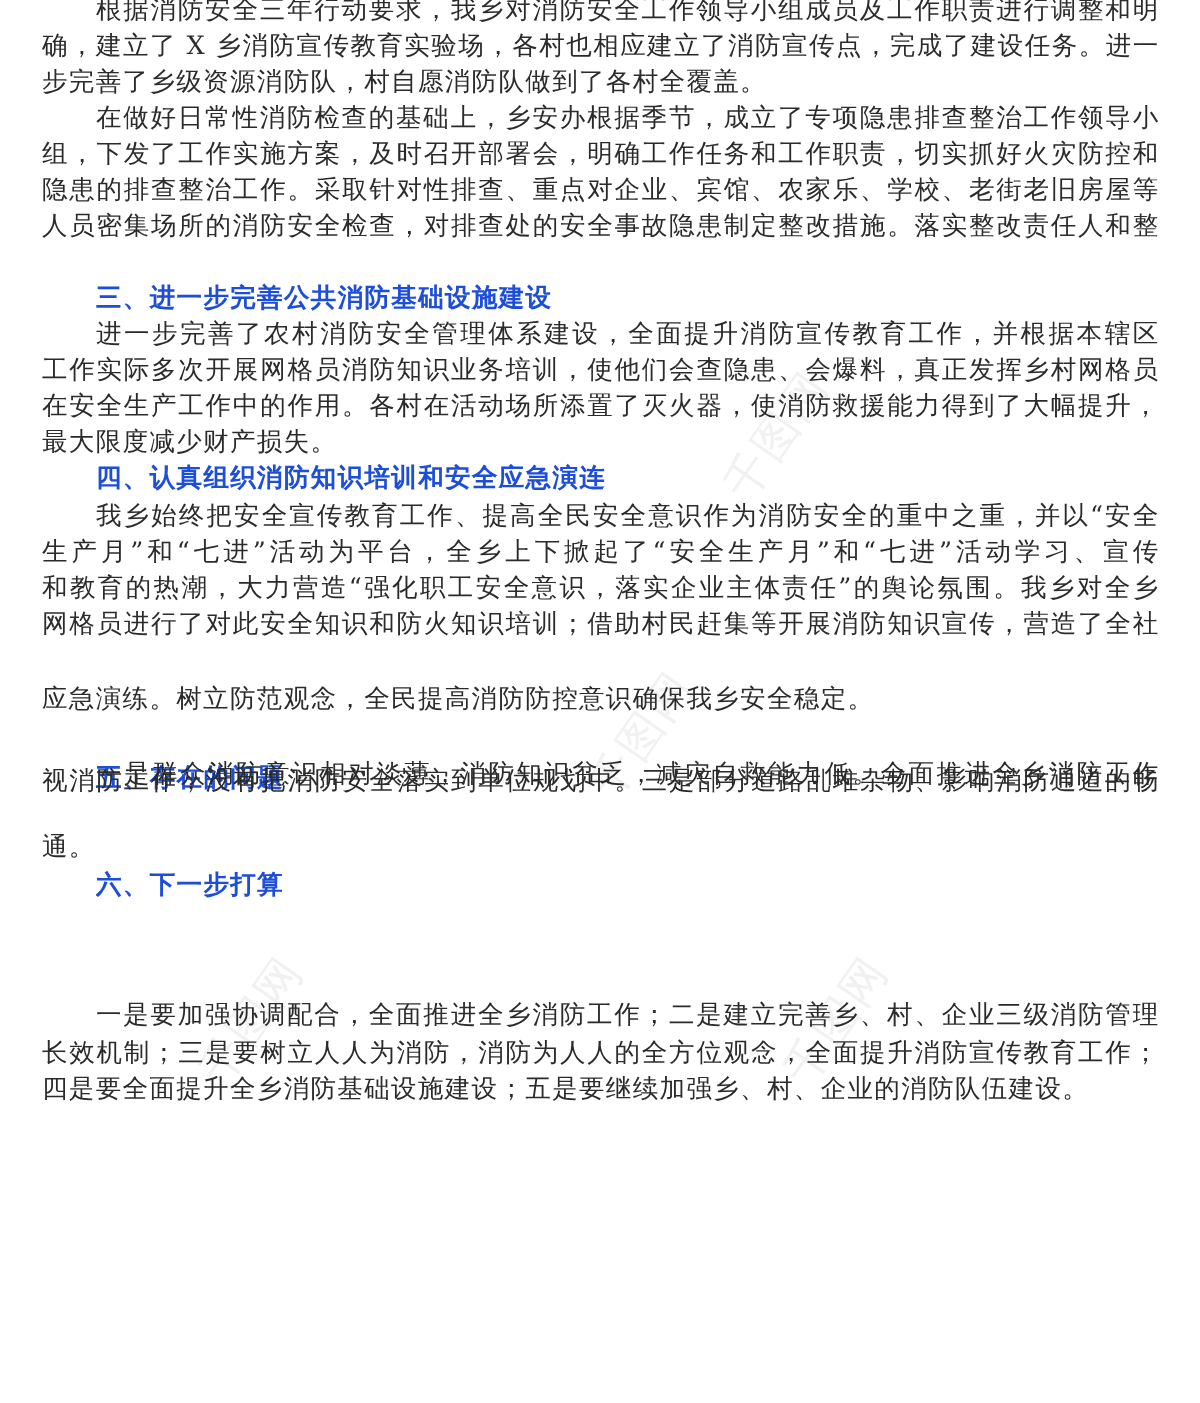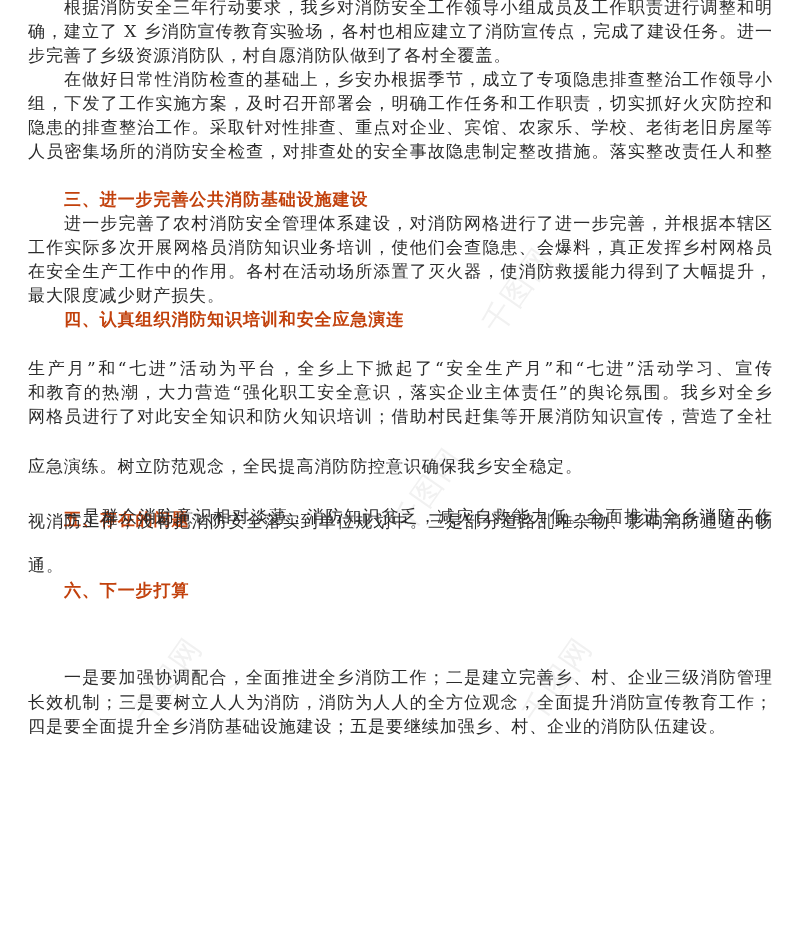--- a/index.html
+++ b/index.html
@@ -40,21 +40,21 @@
       width: 709px;
     }
     .line.last {
       text-align-last: left;
     }
     .line.heading {
       left: 64px;
       width: auto;
       font-weight: bold;
       text-align-last: left;
-      color: #c2410c;
+      color: #1d4ed8;
     }
     .watermark {
       position: absolute;
       font-family: "DejaVu Sans", sans-serif;
       font-size: 30px;
       color: rgba(150,150,150,0.13);
       transform: rotate(-55deg);
       white-space: nowrap;
       pointer-events: none;
       letter-spacing: 2px;
@@ -70,25 +70,26 @@
   <div class="watermark" style="left:510px;top:660px;">千图网</div>
 
   <div class="line indent" style="top:-5px;">根据消防安全三年行动要求，我乡对消防安全工作领导小组成员及工作职责进行调整和明</div>
   <div class="line" style="top:19px;">确，建立了 X 乡消防宣传教育实验场，各村也相应建立了消防宣传点，完成了建设任务。进一</div>
   <div class="line last" style="top:43px;">步完善了乡级资源消防队，村自愿消防队做到了各村全覆盖。</div>
   <div class="line indent" style="top:67px;">在做好日常性消防检查的基础上，乡安办根据季节，成立了专项隐患排查整治工作领导小</div>
   <div class="line" style="top:91px;">组，下发了工作实施方案，及时召开部署会，明确工作任务和工作职责，切实抓好火灾防控和</div>
   <div class="line" style="top:115px;">隐患的排查整治工作。采取针对性排查、重点对企业、宾馆、农家乐、学校、老街老旧房屋等</div>
   <div class="line" style="top:139px;">人员密集场所的消防安全检查，对排查处的安全事故隐患制定整改措施。落实整改责任人和整</div>
   <div class="line heading" style="top:187px;">三、进一步完善公共消防基础设施建设</div>
-  <div class="line indent" style="top:211px;">进一步完善了农村消防安全管理体系建设，对消防网格进行了进一步完善，并根据本辖区</div>
+  <div class="line indent" style="top:211px;">进一步完善了农村消防安全管理体系建设，全面提升消防宣传教育工作，并根据本辖区</div>
   <div class="line" style="top:235px;">工作实际多次开展网格员消防知识业务培训，使他们会查隐患、会爆料，真正发挥乡村网格员</div>
   <div class="line" style="top:259px;">在安全生产工作中的作用。各村在活动场所添置了灭火器，使消防救援能力得到了大幅提升，</div>
   <div class="line heading" style="top:307px;">四、认真组织消防知识培训和安全应急演连</div>
   <div class="line last" style="top:283px;">最大限度减少财产损失。</div>
+  <div class="line indent" style="top:332px;">我乡始终把安全宣传教育工作、提高全民安全意识作为消防安全的重中之重，并以“安全</div>
   <div class="line" style="top:356px;">生产月”和“七进”活动为平台，全乡上下掀起了“安全生产月”和“七进”活动学习、宣传</div>
   <div class="line" style="top:380px;">和教育的热潮，大力营造“强化职工安全意识，落实企业主体责任”的舆论氛围。我乡对全乡</div>
   <div class="line" style="top:404px;">网格员进行了对此安全知识和防火知识培训；借助村民赶集等开展消防知识宣传，营造了全社</div>
   <div class="line last" style="top:454px;">应急演练。树立防范观念，全民提高消防防控意识确保我乡安全稳定。</div>
   <div class="line heading" style="top:507px;">五、存在的问题</div>
   <div class="line indent" style="top:504px;">一是群众消防意识相对淡薄，消防知识贫乏，减灾自救能力低。全面推进全乡消防工作</div>
   <div class="line" style="top:509px;">视消防工作，没有把消防安全落实到单位规划中。三是部分道路乱堆杂物、影响消防通道的畅</div>
   <div class="line last" style="top:553px;">通。</div>
   <div class="line heading" style="top:578px;">六、下一步打算</div>
   <div class="line indent" style="top:665px;">一是要加强协调配合，全面推进全乡消防工作；二是建立完善乡、村、企业三级消防管理</div>

